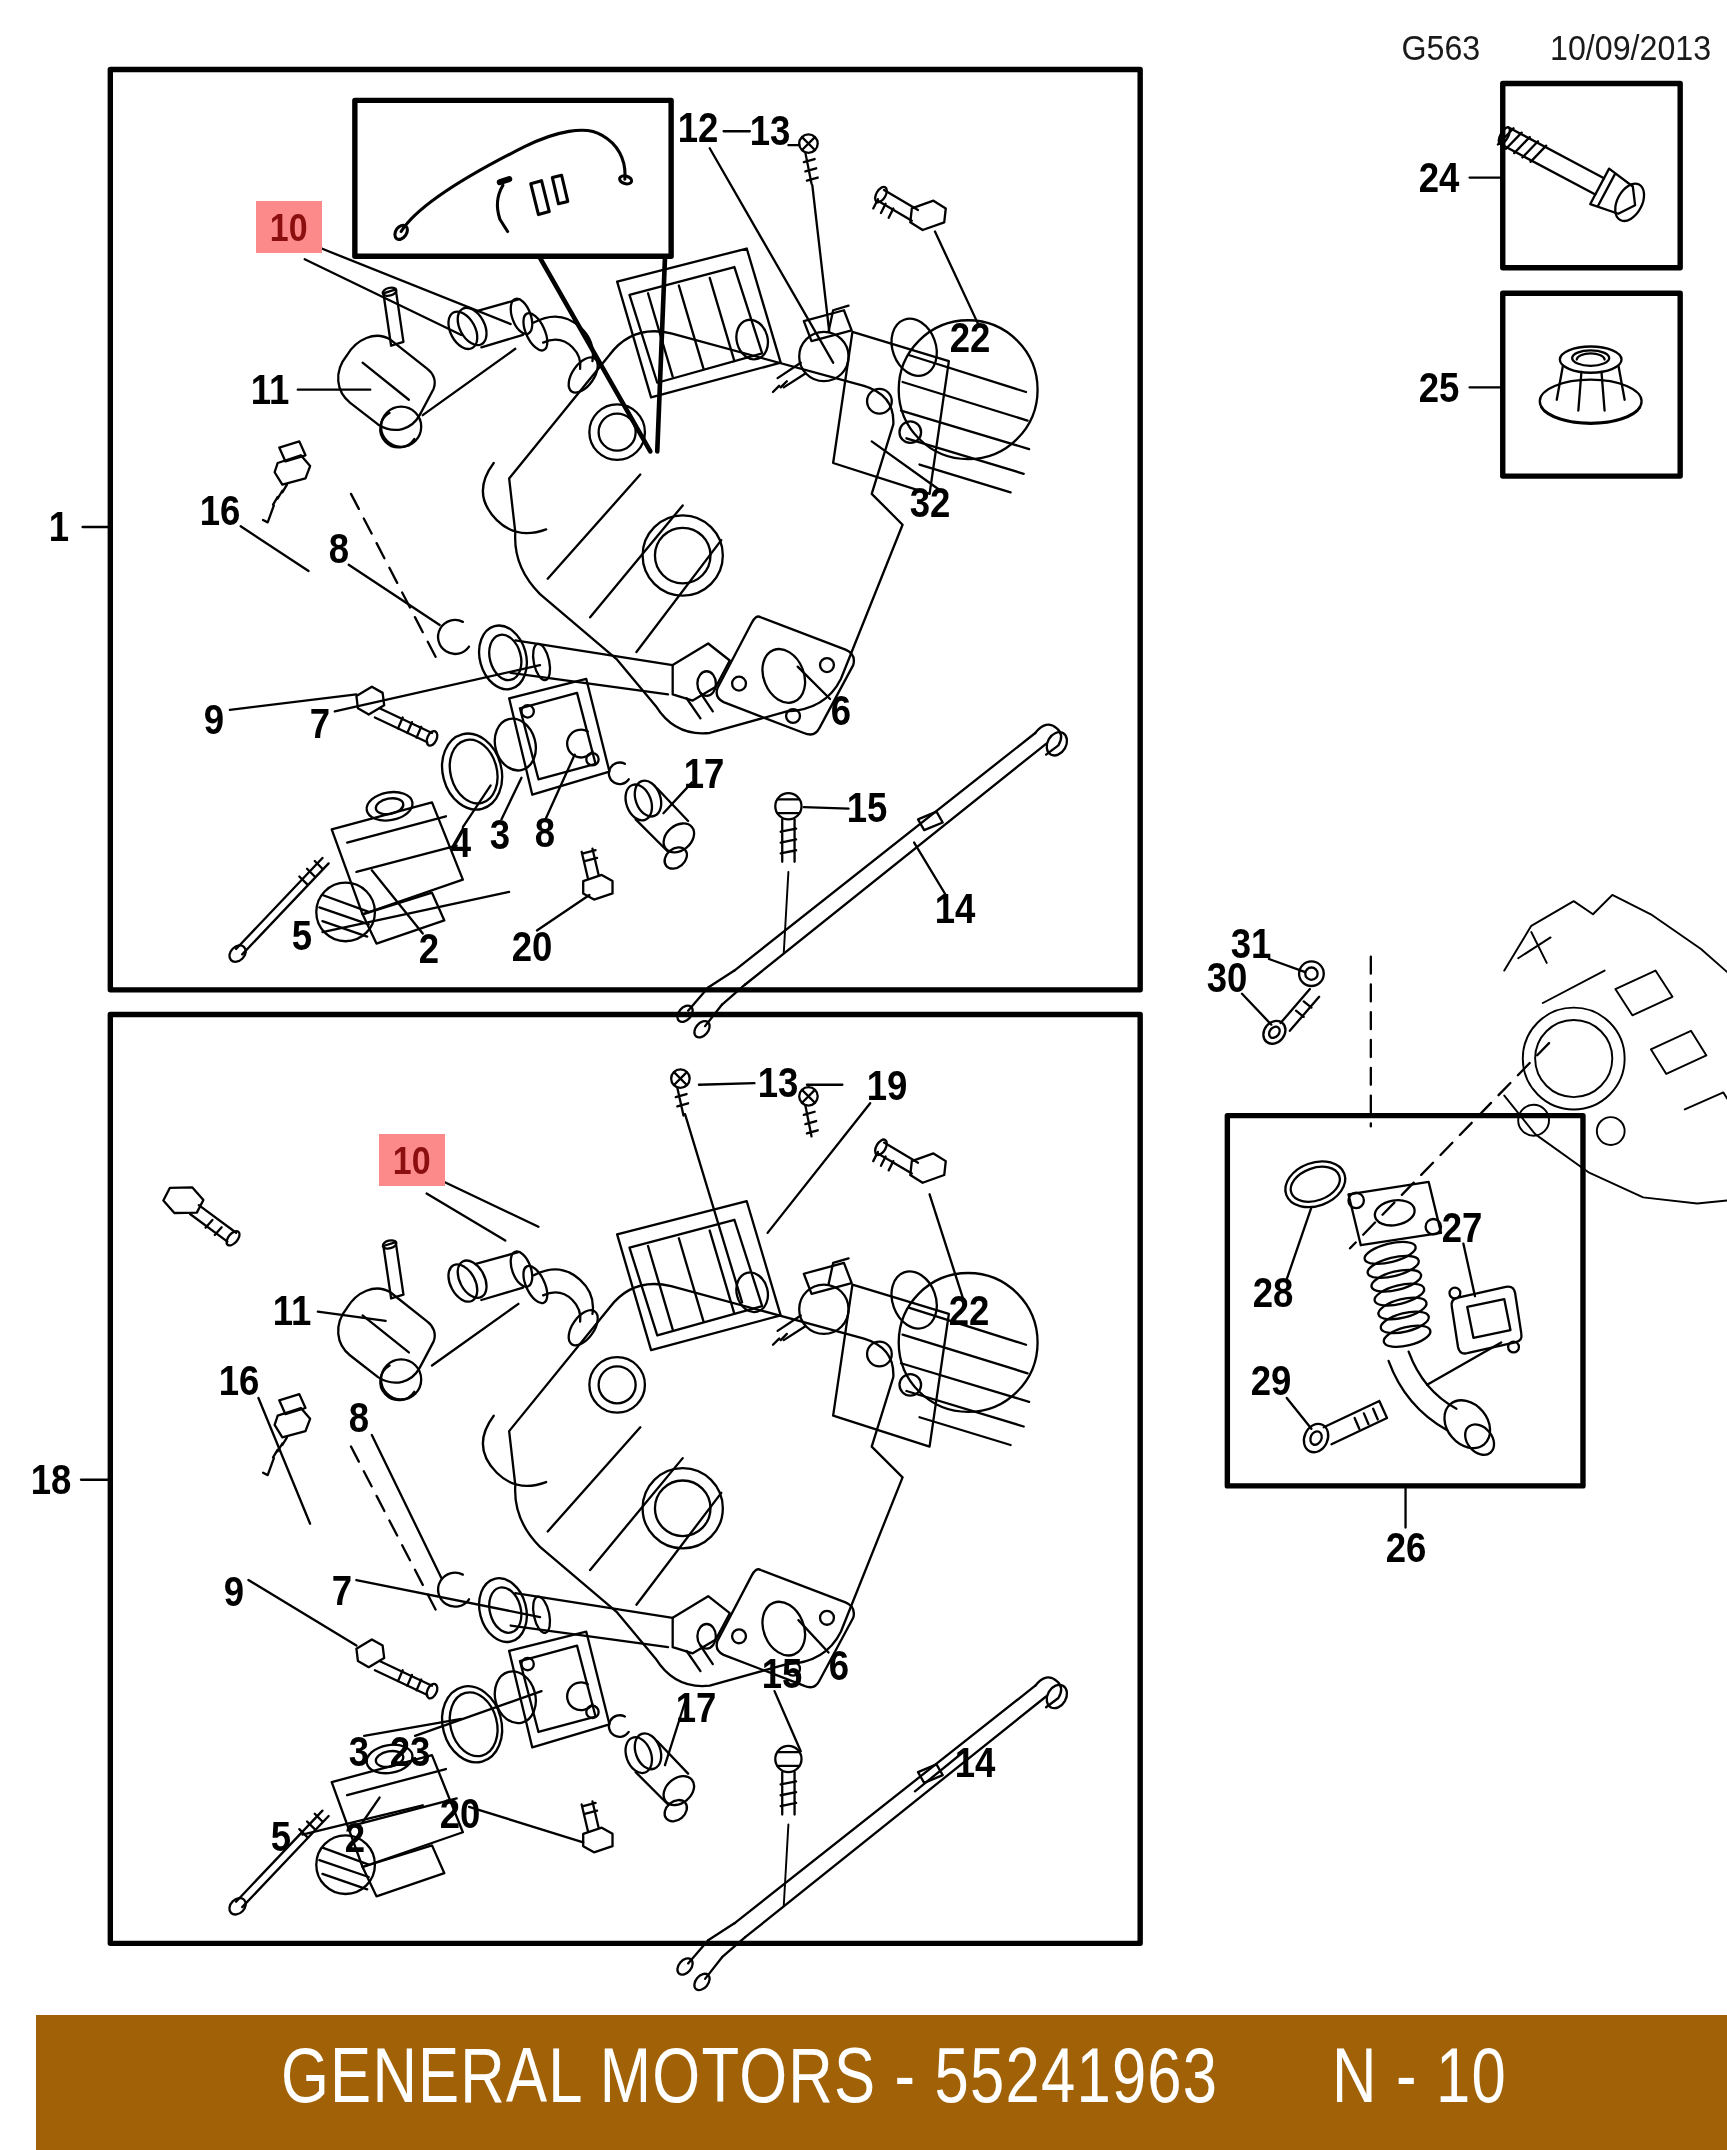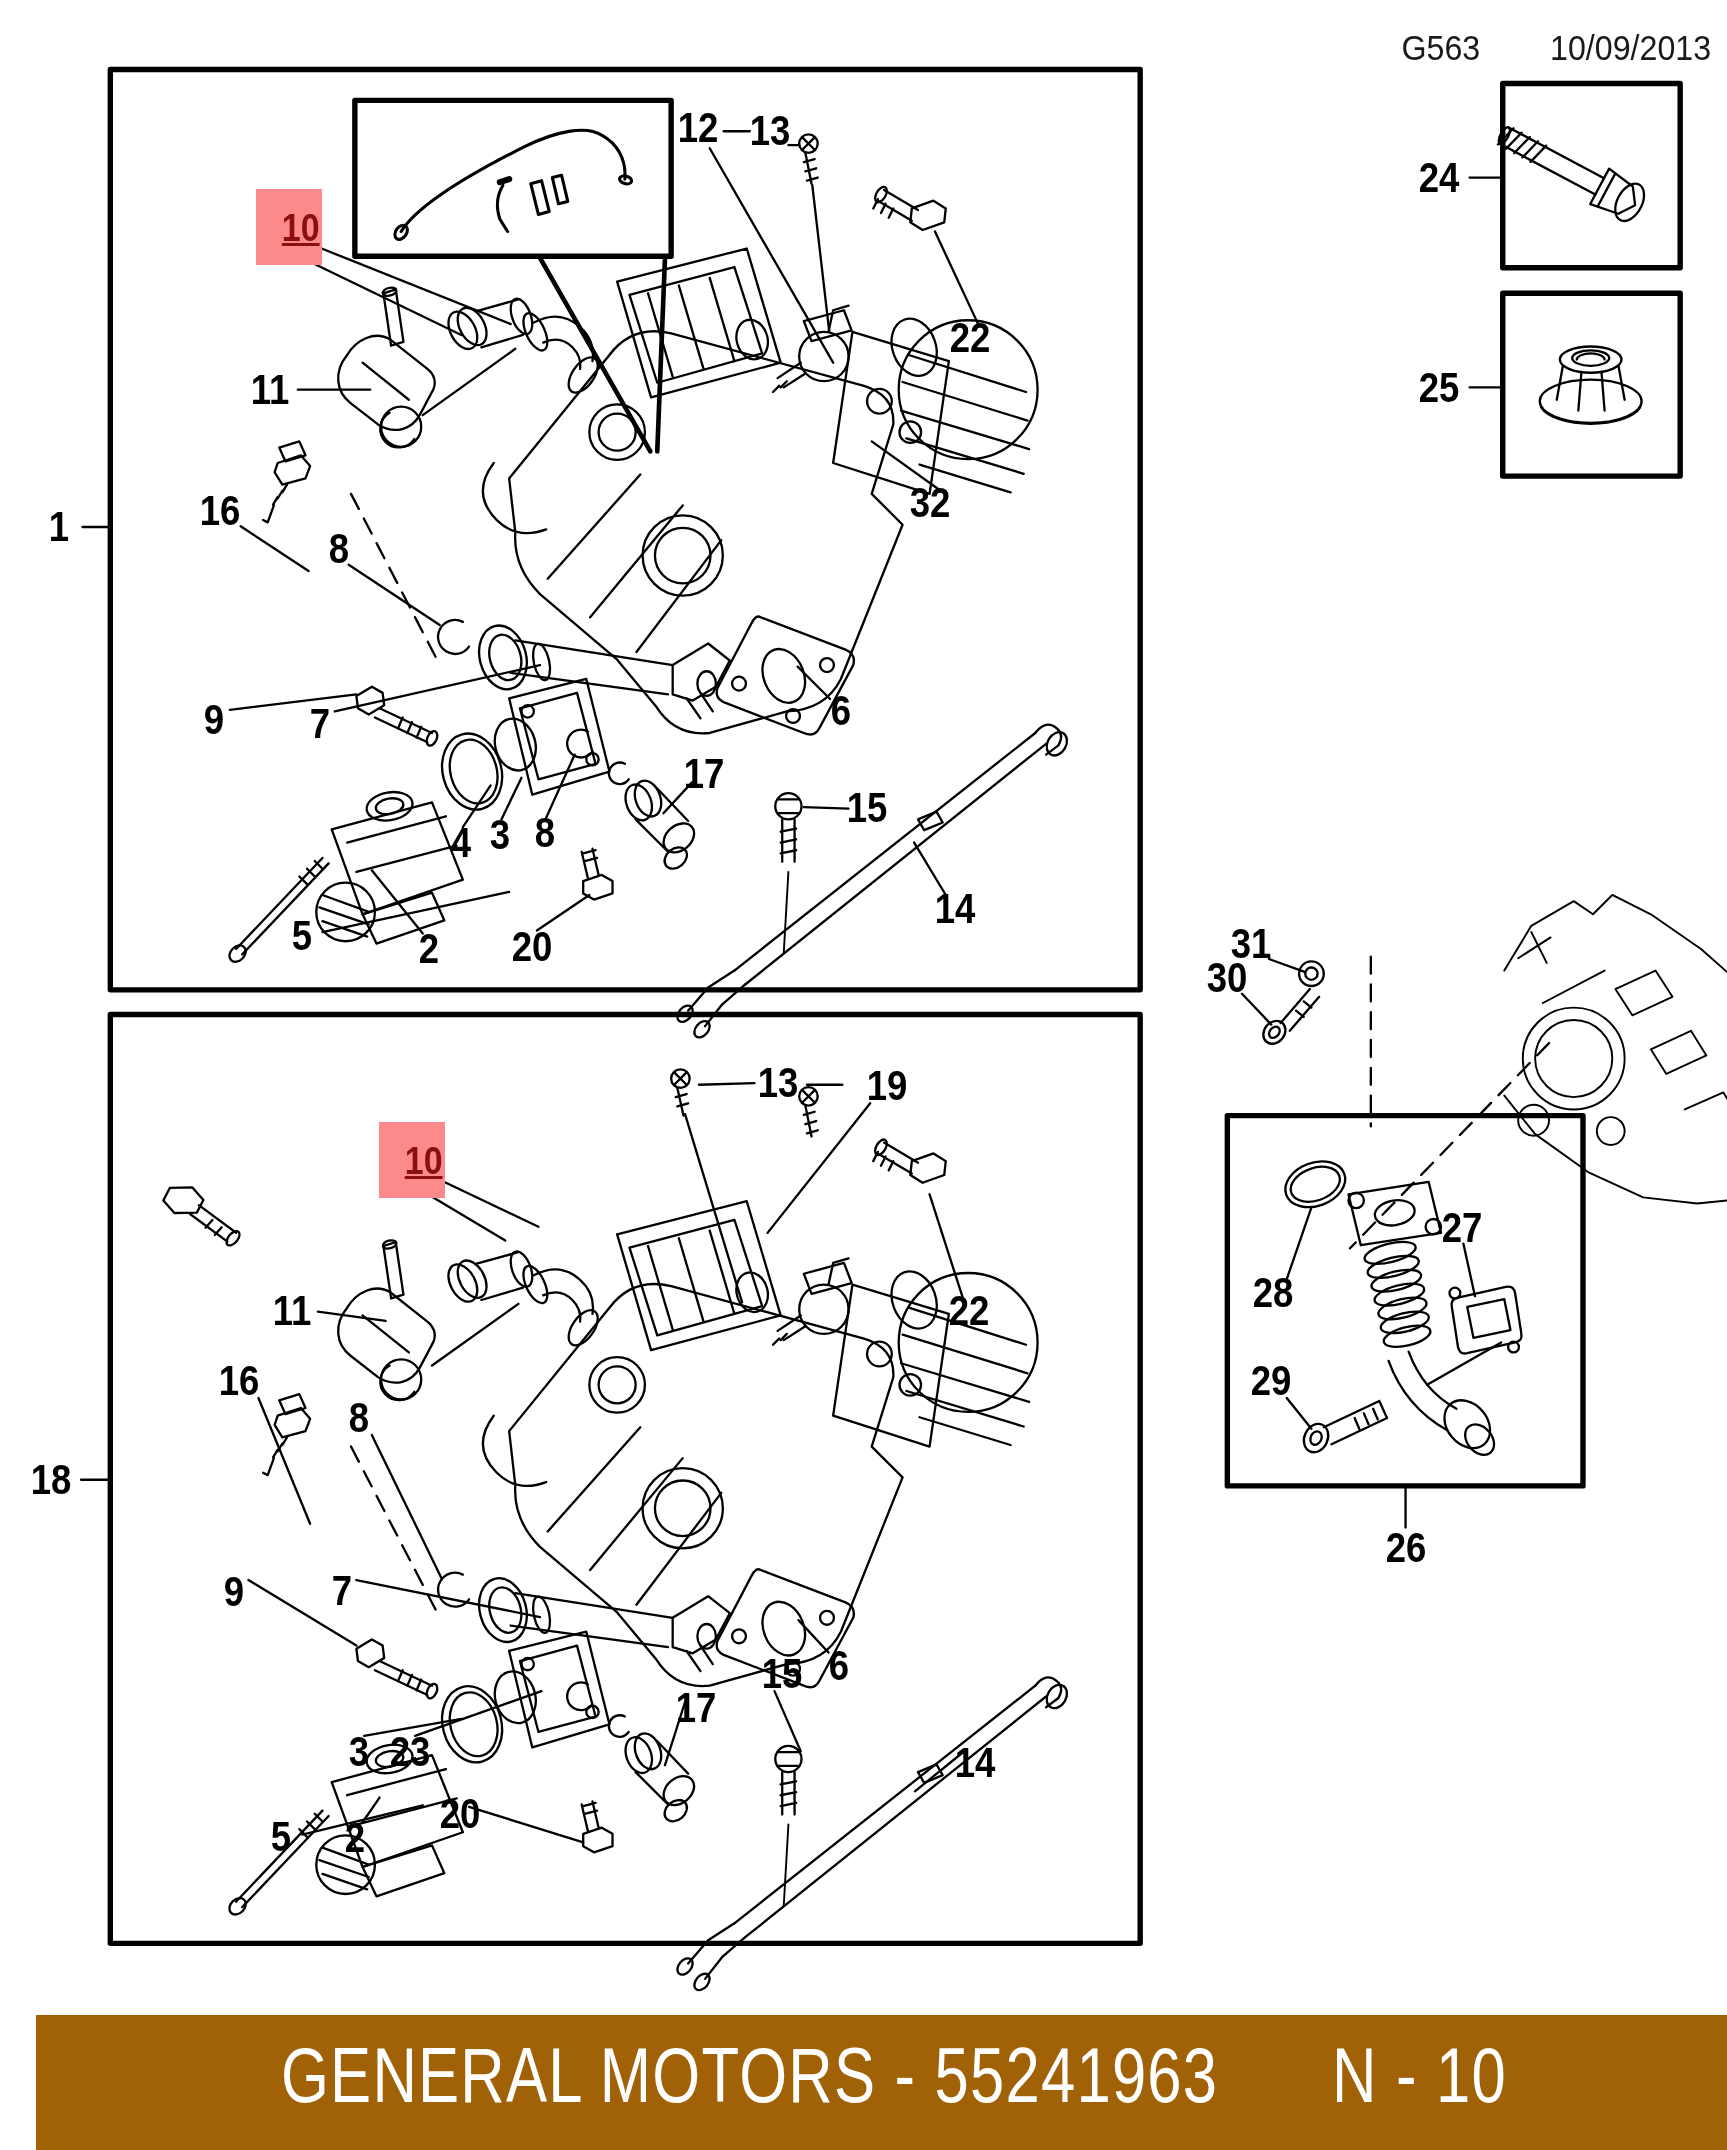--- a/index.html
+++ b/index.html
@@ -3,22 +3,22 @@
 <meta charset="utf-8">
 <style>
   html,body{margin:0;padding:0;background:#e8e8e8;}
   .page{position:relative;width:1728px;height:2151px;background:#ffffff;overflow:hidden;
         font-family:"Liberation Sans",sans-serif;}
   .hdr{position:absolute;top:28px;font-size:35px;color:#1a1a1a;transform:scaleX(.92);transform-origin:center;
        font-weight:400;white-space:nowrap;}
   #art{position:absolute;left:0;top:0;}
   .lbl{position:absolute;transform:translate(-50%,-50%) scaleX(.87);font-weight:700;font-size:42px;
        color:#000;white-space:nowrap;line-height:1;}
-  .lbl.hl{width:66px;height:76px;display:flex;align-items:center;justify-content:flex-end;
-          transform:translate(-50%,-50%);font-size:39px;text-decoration:underline;}
+  .lbl.hl{width:66px;height:52px;display:flex;align-items:center;justify-content:center;
+          transform:translate(-50%,-50%);font-size:39px;}
   .lbl.hl span{transform:scaleX(.87);}
   .footerbar{position:absolute;left:0;bottom:0;width:1728px;height:136px;}
   .ftxt{position:absolute;top:50%;transform:translateY(-58%) scaleX(.8);transform-origin:left center;
         color:#ffffff;font-size:77px;font-weight:400;white-space:nowrap;letter-spacing:1.5px;}
 </style>
 </head>
 <body>
 
 <div class="page">
 

